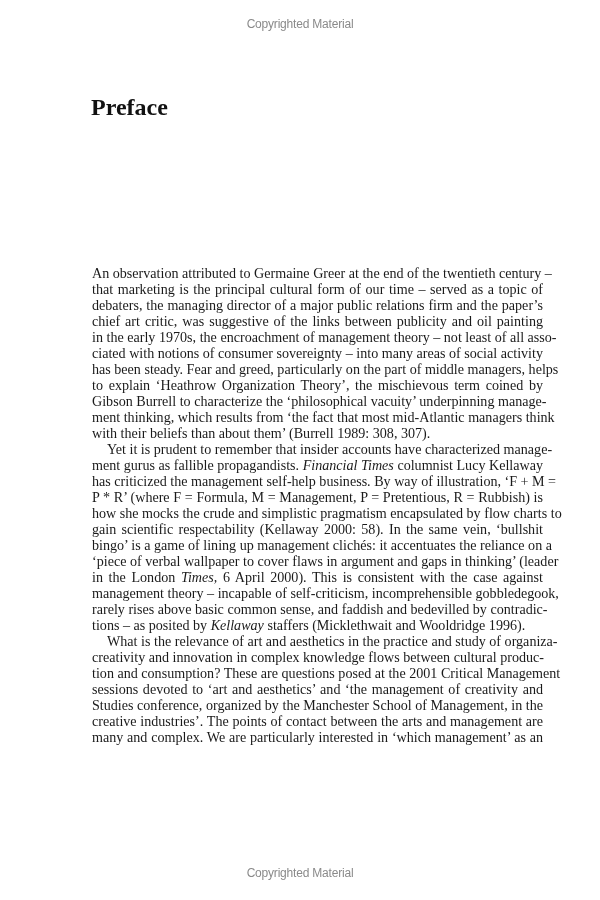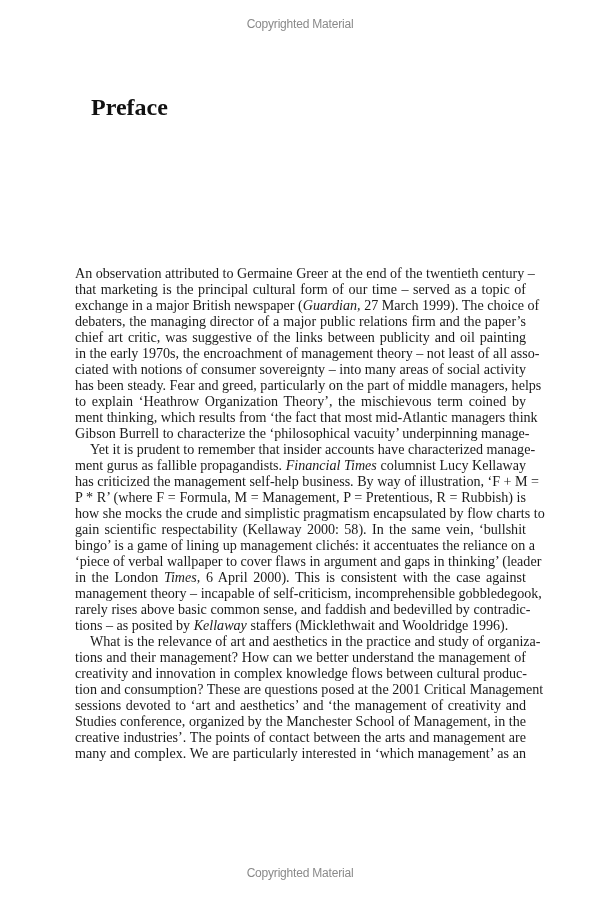--- a/index.html
+++ b/index.html
@@ -30,21 +30,21 @@
       left: 75px;
       top: 78px;
       margin: 16px;
       font-family: "Liberation Serif", serif;
       font-weight: bold;
       font-size: 24px;
       color: #111111;
     }
     .body-text {
       position: absolute;
-      left: 75px;
+      left: 92px;
       top: 265px;
       width: 451px;
       font-family: "Liberation Serif", serif;
       font-size: 14.1px;
       line-height: 16px;
       color: #1a1a1a;
     }
     .line {
       display: block;
       height: 16px;
@@ -64,47 +64,46 @@
 <body>
 
 <div class="watermark top">Copyrighted Material</div>
 
 <h1 class="title">Preface</h1>
 
 <div class="body-text" id="body-text">
     <div>
       <span class="line">An observation attributed to Germaine Greer at the end of the twentieth century –</span>
       <span class="line">that marketing is the principal cultural form of our time – served as a topic of</span>
-      <span class="line">exchange in a major British newspaper (<em>Guardian,</em> 27 March 1999). The choice of</span>
       <span class="line">debaters, the managing director of a major public relations firm and the paper’s</span>
       <span class="line">chief art critic, was suggestive of the links between publicity and oil painting</span>
       <span class="line">in the early 1970s, the encroachment of management theory – not least of all asso-</span>
       <span class="line">ciated with notions of consumer sovereignty – into many areas of social activity</span>
       <span class="line">has been steady. Fear and greed, particularly on the part of middle managers, helps</span>
       <span class="line">to explain ‘Heathrow Organization Theory’, the mischievous term coined by</span>
+      <span class="line">Gibson Burrell to characterize the ‘philosophical vacuity’ underpinning manage-</span>
       <span class="line">ment thinking, which results from ‘the fact that most mid-Atlantic managers think</span>
-      <span class="line">Gibson Burrell to characterize the ‘philosophical vacuity’ underpinning manage-</span>
+      <span class="line last">with their beliefs than about them’ (Burrell 1989: 308, 307).</span>
     </div>
     <div>
       <span class="line indent">Yet it is prudent to remember that insider accounts have characterized manage-</span>
       <span class="line">ment gurus as fallible propagandists. <em>Financial Times</em> columnist Lucy Kellaway</span>
       <span class="line">has criticized the management self-help business. By way of illustration, ‘F + M =</span>
       <span class="line">P * R’ (where F = Formula, M = Management, P = Pretentious, R = Rubbish) is</span>
       <span class="line">how she mocks the crude and simplistic pragmatism encapsulated by flow charts to</span>
       <span class="line">gain scientific respectability (Kellaway 2000: 58). In the same vein, ‘bullshit</span>
       <span class="line">bingo’ is a game of lining up management clichés: it accentuates the reliance on a</span>
       <span class="line">‘piece of verbal wallpaper to cover flaws in argument and gaps in thinking’ (leader</span>
       <span class="line">in the London <em>Times,</em> 6 April 2000). This is consistent with the case against</span>
       <span class="line">management theory – incapable of self-criticism, incomprehensible gobbledegook,</span>
       <span class="line">rarely rises above basic common sense, and faddish and bedevilled by contradic-</span>
       <span class="line last">tions – as posited by <em>Kellaway</em> staffers (Micklethwait and Wooldridge 1996).</span>
     </div>
     <div>
       <span class="line indent">What is the relevance of art and aesthetics in the practice and study of organiza-</span>
-      <span class="line">tions and their management? How can we better understand the management of</span>
       <span class="line">creativity and innovation in complex knowledge flows between cultural produc-</span>
       <span class="line">tion and consumption? These are questions posed at the 2001 Critical Management</span>
       <span class="line">sessions devoted to ‘art and aesthetics’ and ‘the management of creativity and</span>
       <span class="line">Studies conference, organized by the Manchester School of Management, in the</span>
       <span class="line">creative industries’. The points of contact between the arts and management are</span>
       <span class="line">many and complex. We are particularly interested in ‘which management’ as an</span>
     </div>
   </div>
 
 <div class="watermark bottom">Copyrighted Material</div>

